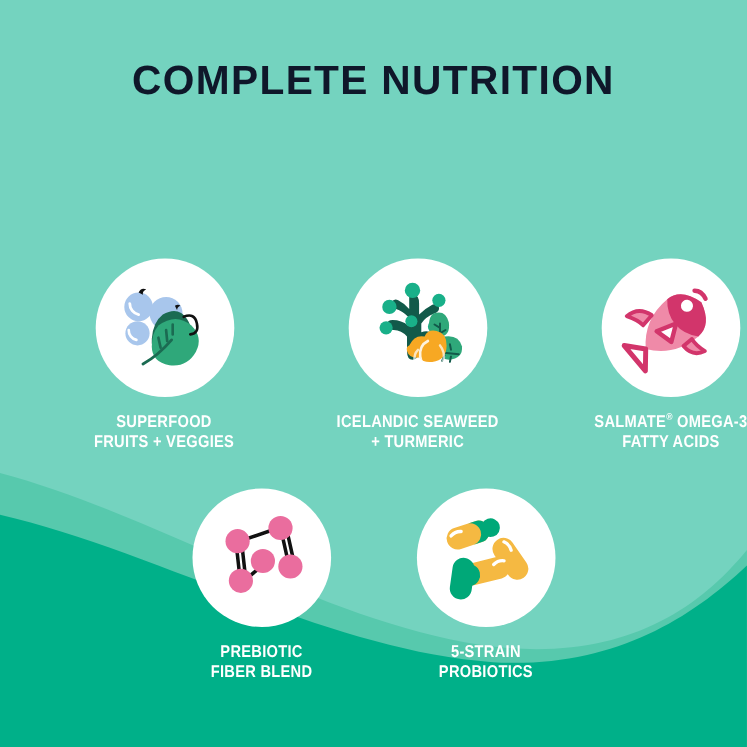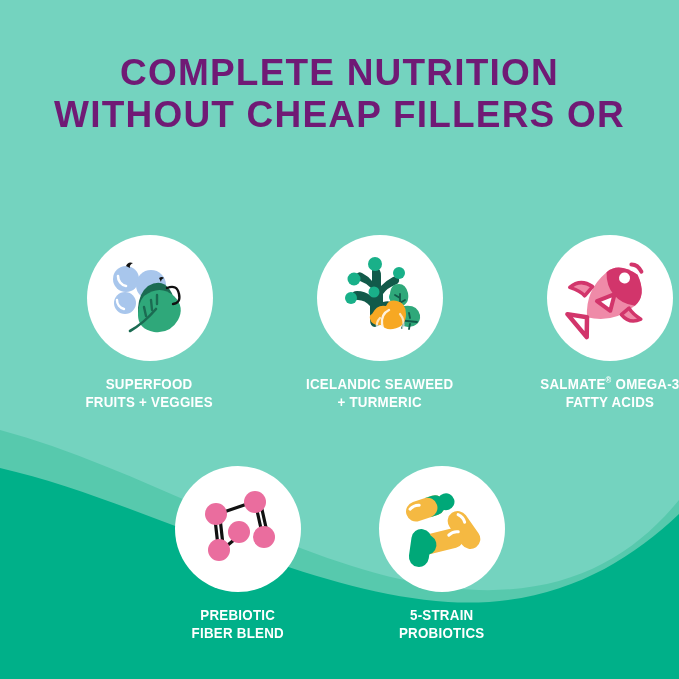--- a/index.html
+++ b/index.html
@@ -30,21 +30,21 @@
     pointer-events: none;
   }
 
   
   .headline {
     position: absolute;
     left: 0;
     top: 52px;
     width: 679px;
     text-align: center;
-    color: #701a75;
+    color: #0f172a;
     font-family: "Liberation Sans", sans-serif;
     font-weight: bold;
     font-size: 37px;
     line-height: 42px;
     letter-spacing: 1.2px;
     text-transform: uppercase;
     z-index: 5;
   }
   .headline-line {
     display: block;
@@ -54,21 +54,21 @@
   
   .row {
     position: absolute;
     left: 0;
     width: 679px;
     display: flex;
     justify-content: center;
     z-index: 6;
   }
   .row-top { top: 235px; gap: 104px; margin-left: 40px; }
-  .row-bottom { top: 466px; gap: 78px; }
+  .row-bottom { top: 444px; gap: 78px; }
 
   .feature {
     width: 126px;
     display: flex;
     flex-direction: column;
     align-items: center;
   }
   .badge {
     width: 126px;
     height: 126px;
@@ -107,21 +107,20 @@
 <div class="poster">
 
   <svg class="wave-layer" viewBox="0 0 679 679" width="679" height="679" preserveAspectRatio="none">
     <rect x="0" y="0" width="679" height="679" fill="#74d3bf"></rect>
     <path d="M0,430 C150,470 300,570 450,588 C560,600 630,560 679,500 L679,679 L0,679 Z" fill="#57c9ad"></path>
     <path d="M0,468 C140,500 300,592 448,602 C552,608 624,566 679,514 L679,679 L0,679 Z" fill="#00b089"></path>
   </svg>
 
   <div class="headline">
     <span class="headline-line">COMPLETE NUTRITION</span>
-    <span class="headline-line">WITHOUT CHEAP FILLERS OR</span>
   </div>
 
   <div class="row row-top">
 
     <div class="feature">
       <div class="badge">
         <svg width="92" height="92" viewBox="0 0 92 92">
 
           <circle cx="22" cy="27" r="13" fill="#a8c6ec"></circle>
           <path d="M14 24 a10 10 0 0 0 8 10" stroke="#ffffff" stroke-width="2.6" fill="none" stroke-linecap="round"></path>

